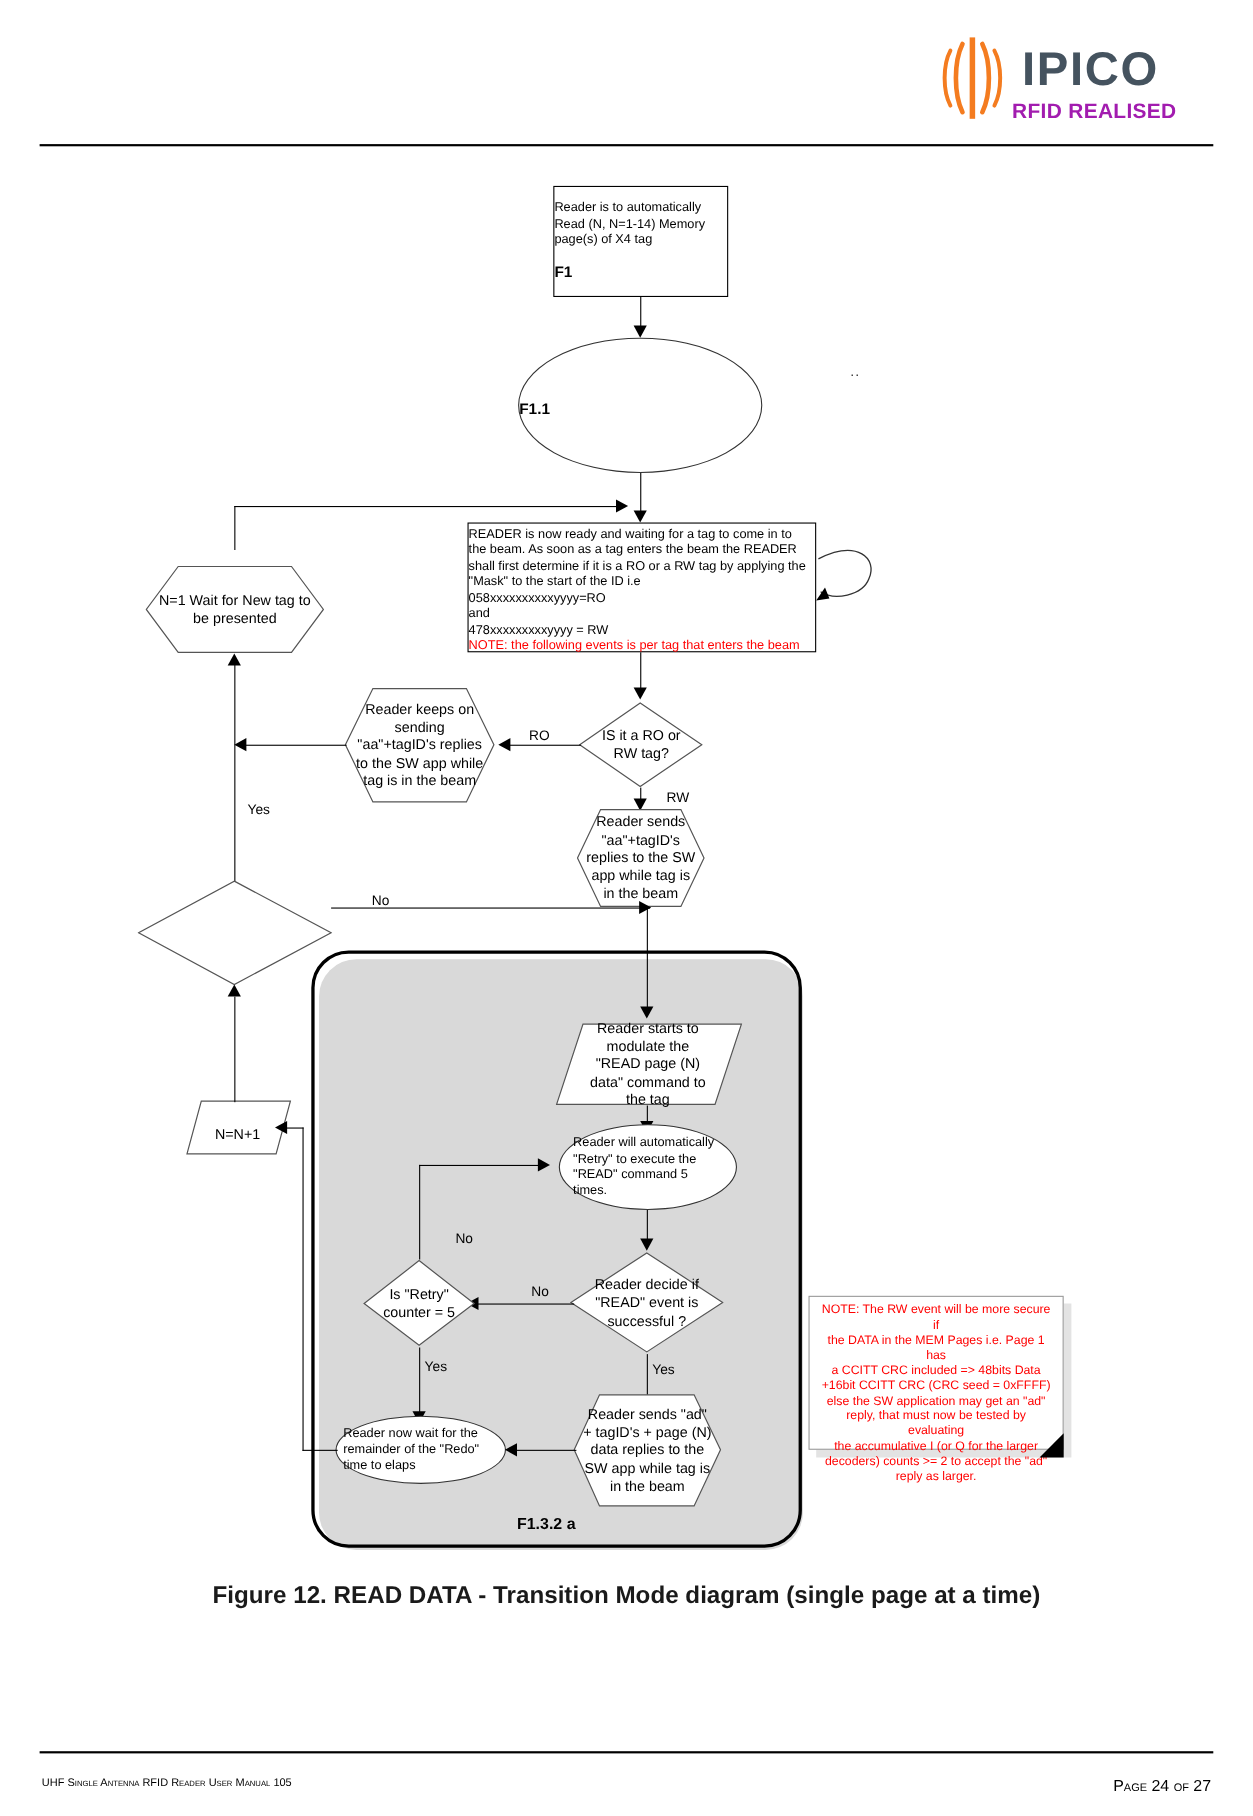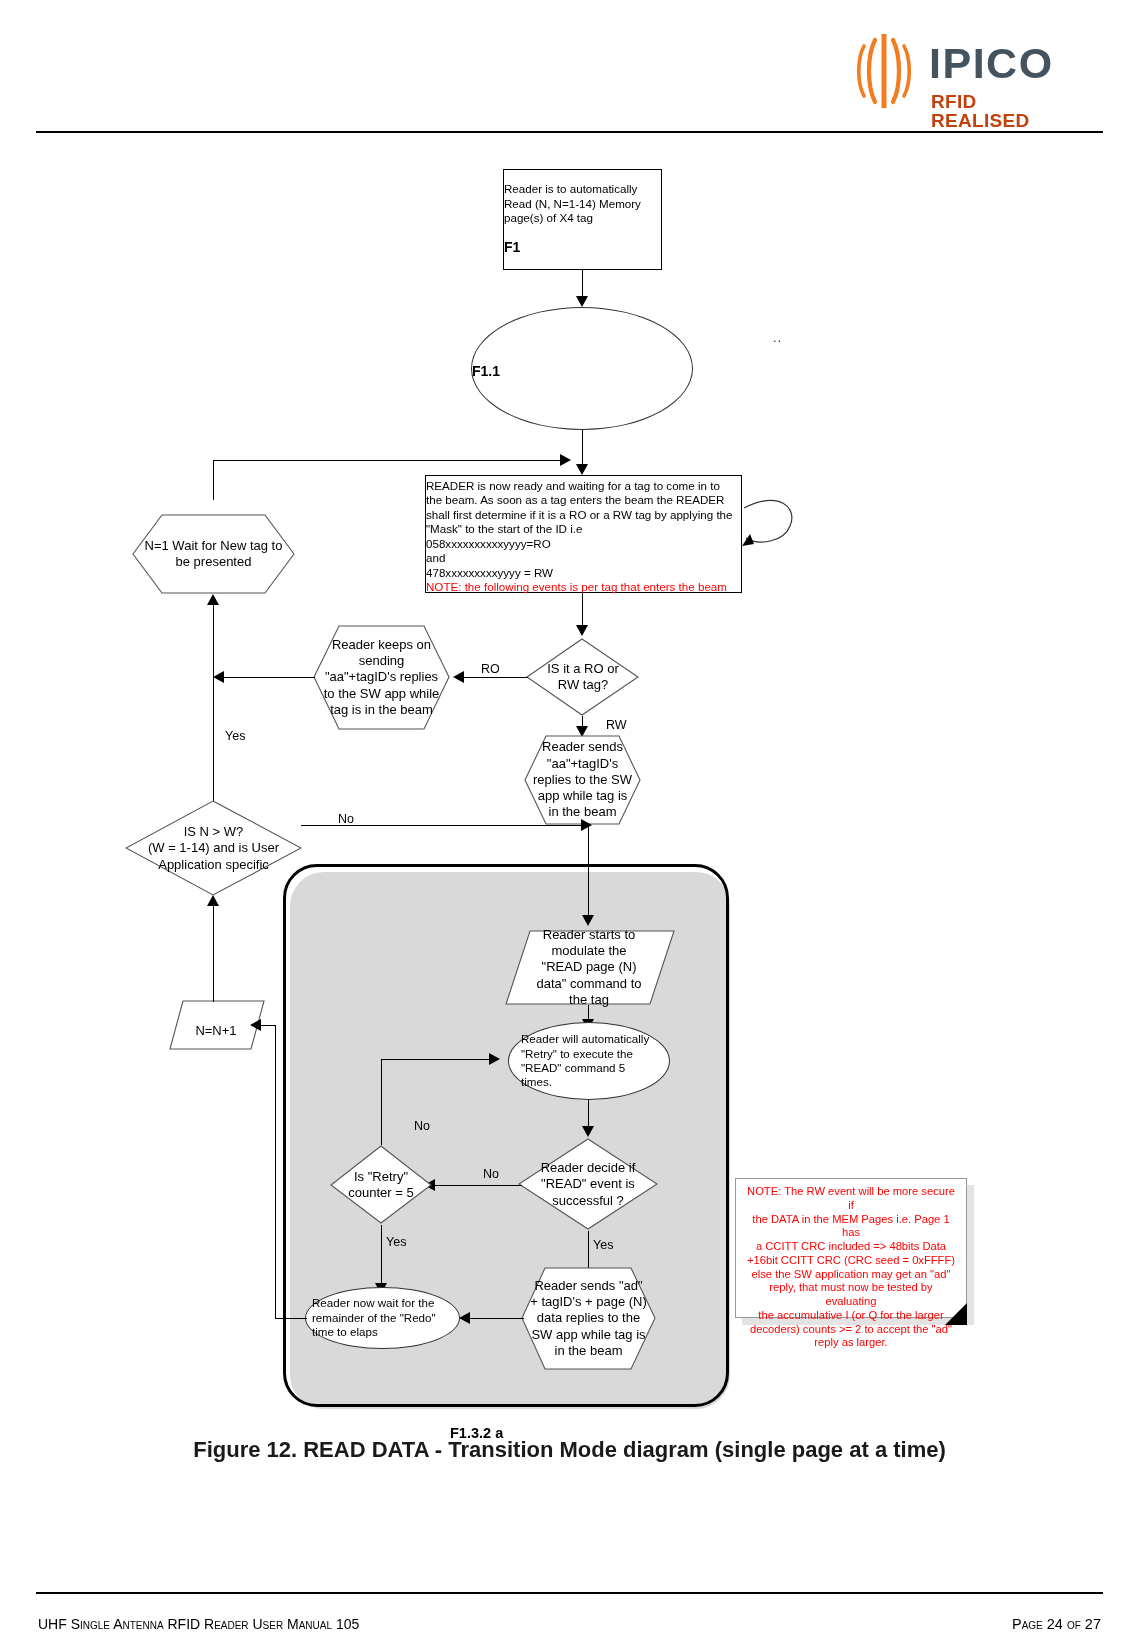--- a/index.html
+++ b/index.html
@@ -39,26 +39,26 @@
     left: 84px;
     top: 12px;
     font-size: 43px;
     font-weight: bold;
     letter-spacing: 1.5px;
     color: #45535f;
     line-height: 1;
   }
   .logo-tag {
     position: absolute;
-    left: 86px;
+    left: 75px;
     top: 62px;
     font-size: 19px;
     font-weight: bold;
     letter-spacing: 0.3px;
-    color: #c2410c;
+    color: #a21caf;
     line-height: 1;
   }
   .header-rule {
     position: absolute;
     left: 36px;
     top: 131px;
     width: 1067px;
     height: 2px;
     background: #000000;
   }
@@ -69,21 +69,21 @@
     left: 36px;
     top: 1592px;
     width: 1067px;
     height: 2px;
     background: #000000;
   }
   .footer-left {
     position: absolute;
     left: 38px;
     top: 1616px;
-    font-size: 14px;
+    font-size: 10px;
     font-variant: small-caps;
     white-space: nowrap;
   }
   .footer-right {
     position: absolute;
     right: 38px;
     top: 1616px;
     font-size: 14.5px;
     font-variant: small-caps;
     white-space: nowrap;
@@ -323,45 +323,40 @@
     <span>Reader sends "aa"+tagID's replies to the SW app while tag is in the beam</span>
   </div>
 
   <div class="edge-label" style="left:225px; top:729px;">Yes</div>
 
   <div class="svgnode" style="left:125px; top:800px;">
     <svg width="177" height="97" viewBox="0 0 177 97">
       <polygon points="88,1 176,48 88,95 1,48" fill="#ffffff" stroke="#555" stroke-width="1.1"></polygon>
     </svg>
   </div>
-  <div class="svglabel" style="left:131px; top:800px; width:165px; height:97px; flex-direction:column;">
-    <span>IS N &gt; W?</span>
-    <span>(W = 1-14) and is User</span>
-    <span>Application specific</span>
-  </div>
 
   <div class="ln-h-thin" style="left:301px; top:825px; width:290px;"></div>
   <div class="arrow arr-right" style="left:581px; top:819px;"></div>
   <div class="edge-label" style="left:338px; top:812px;">No</div>
 
   <div class="svgnode" style="left:169px; top:1000px;">
     <svg width="96" height="50" viewBox="0 0 96 50">
       <polygon points="14,1 95,1 82,49 1,49" fill="#ffffff" stroke="#555" stroke-width="1.1"></polygon>
     </svg>
   </div>
   <div class="svglabel" style="left:172px; top:1000px; width:88px; height:62px;">
     <span>N=N+1</span>
   </div>
 
   <div class="ln-v-thin" style="left:213px; top:906px; height:96px;"></div>
   <div class="arrow arr-up" style="left:207px; top:895px;"></div>
 
   <div class="group-shadow" style="left:290px; top:872px; width:440px; height:537px;"></div>
   <div class="group-box" style="left:283px; top:864px; width:440px; height:537px;"></div>
-  <div class="group-label" style="left:450px; top:1378px;margin-top:47px;">F1.3.2 a</div>
+  <div class="group-label" style="left:470px; top:1378px;">F1.3.2 a</div>
 
   <div class="svgnode" style="left:505px; top:930px;">
     <svg width="170" height="75" viewBox="0 0 170 75">
       <polygon points="25,1 169,1 145,74 1,74" fill="#ffffff" stroke="#555" stroke-width="1.1"></polygon>
     </svg>
   </div>
   <div class="svglabel" style="left:530px; top:930px; width:118px; height:75px;">
     <span>Reader starts to modulate the "READ page (N) data" command to the tag</span>
   </div>
 

